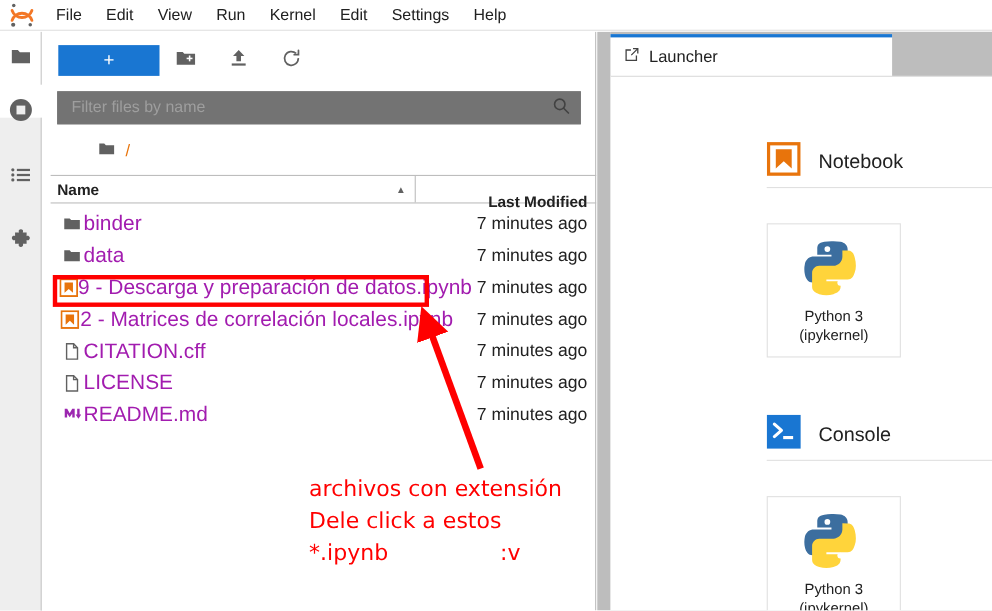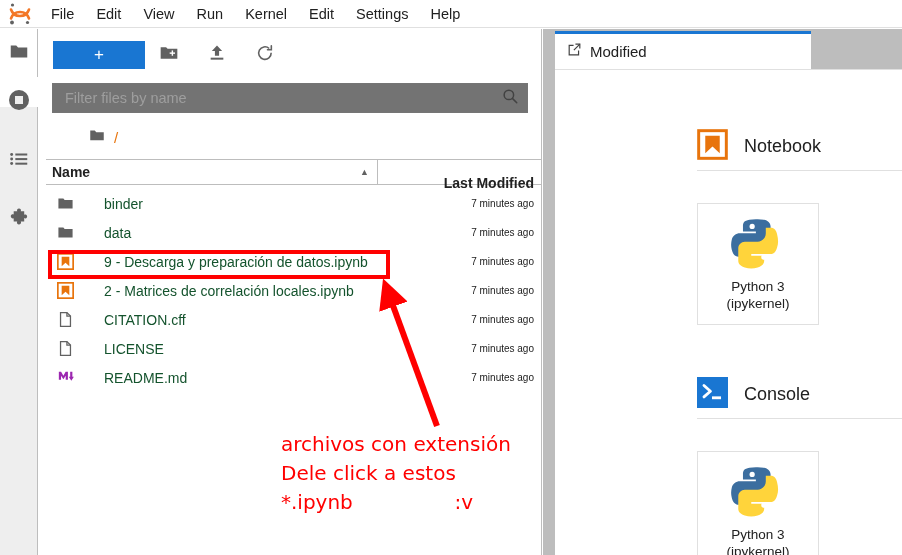--- a/index.html
+++ b/index.html
@@ -80,22 +80,22 @@
   .col-name { width: 332px; display: flex; align-items: center; padding-left: 6px;
               border-right: 1px solid #bdbdbd; height: 100%; }
   .col-name .sort { margin-left: auto; margin-right: 8px; color: #616161; font-size: 9px; }
   .col-mod { flex: 1; text-align: right; padding-right: 8px; margin-top: 21px; }
 
   .file-row {
     position: absolute; left: 8px; width: 496px; height: 29px;
     display: flex; align-items: center; cursor: pointer;
   }
   .fr-icon { width: 30px; display: flex; align-items: center; justify-content: center; padding-left: 8px; }
-  .fr-name { flex: 1; font-size: 14px; color: #14532d; white-space: nowrap; margin-left: 28px; }
-  .fr-mod { width: 150px; text-align: right; padding-right: 8px; font-size: 10px; color: #212121; }
+  .fr-name { flex: 1; font-size: 19px; color: #a21caf; white-space: nowrap; }
+  .fr-mod { width: 150px; text-align: right; padding-right: 8px; font-size: 16px; color: #212121; }
 
   
   .dockgap {
     position: absolute; top: 29px; left: 543px; width: 12px; height: 526px;
     background: #bdbdbd;
   }
   .dock {
     position: absolute; top: 29px; left: 555px; width: 347px; height: 526px;
     background: #bdbdbd;
   }
@@ -342,21 +342,21 @@
   <div class="dock">
     <div class="tabbar">
       <div class="tab">
         <span>
           <svg width="15" height="15" viewBox="0 0 24 24" fill="none" stroke="#424242" stroke-width="1.9">
             <path d="M18.5 13.5v7h-15v-15h7"></path>
               <path d="M13.5 3.5h7v7"></path>
               <path d="M20.5 3.5 11 13"></path>
           </svg>
         </span>
-        <span class="tab-label">Modified</span>
+        <span class="tab-label">Launcher</span>
       </div>
     </div>
 
     <div class="launcher">
 
       <div class="sec-head" style="top:59px">
         <span>
           <svg width="31" height="31" viewBox="0 0 24 24">
             <rect x="1.3" y="1.3" width="21.4" height="21.4" fill="none" stroke="#e8740c" stroke-width="2.3"></rect>
             <path d="M6.4 5.2h11.2v13.6L12 13.6 6.4 18.8z" fill="#e8740c"></path>

